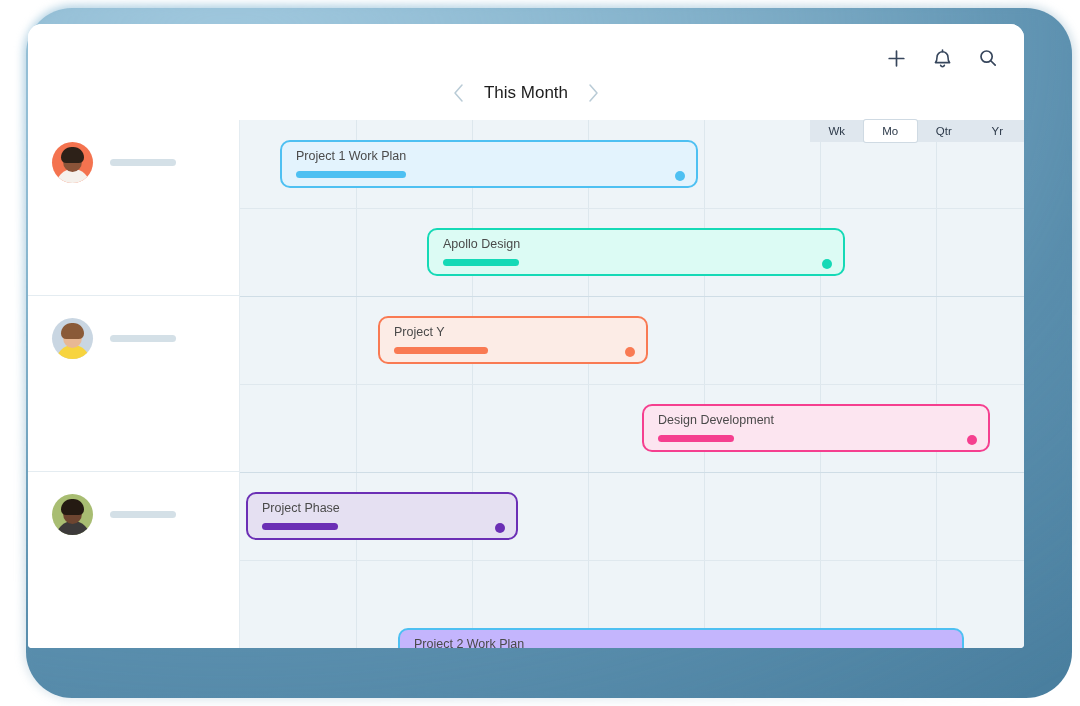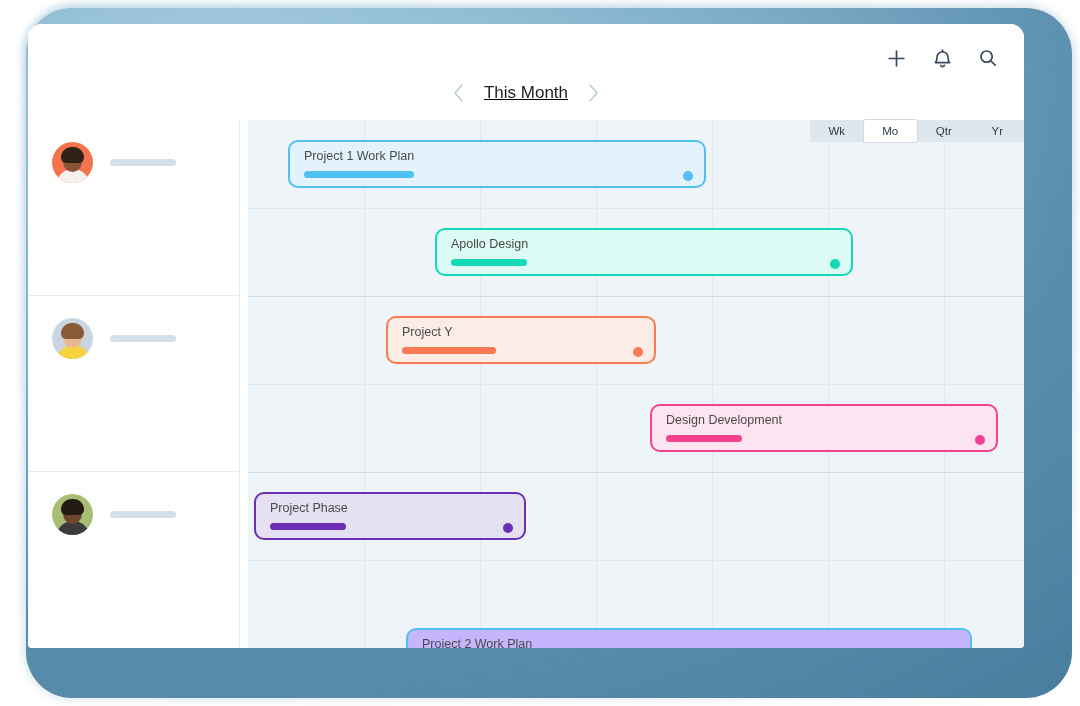--- a/index.html
+++ b/index.html
@@ -72,21 +72,20 @@
   .icon-btn svg { display: block; }
 
   
   .month-nav {
     position: absolute;
     left: 0; right: 0; top: 58px;
     display: flex;
     justify-content: center;
     align-items: center;
     gap: 18px;
-    text-decoration: underline;
   }
   .month-nav .label {
     font-size: 17px;
     color: #1d1d1d;
   }
   .chev {
     color: #b9cbd6;
     width: 14px; height: 22px;
     cursor: pointer;
   }
@@ -114,21 +113,20 @@
     background: #ffffff;
     border-radius: 2px;
     box-shadow: 0 0 0 1px #cfdae3;
   }
 
   
   .board {
     position: relative;
     height: 528px;
     display: flex;
-    gap: 8px;
   }
 
   
   .people-col {
     width: 212px;
     flex: 0 0 212px;
     background: #ffffff;
     border-right: 1px solid #e4ecf1;
     position: relative;
     z-index: 3;

